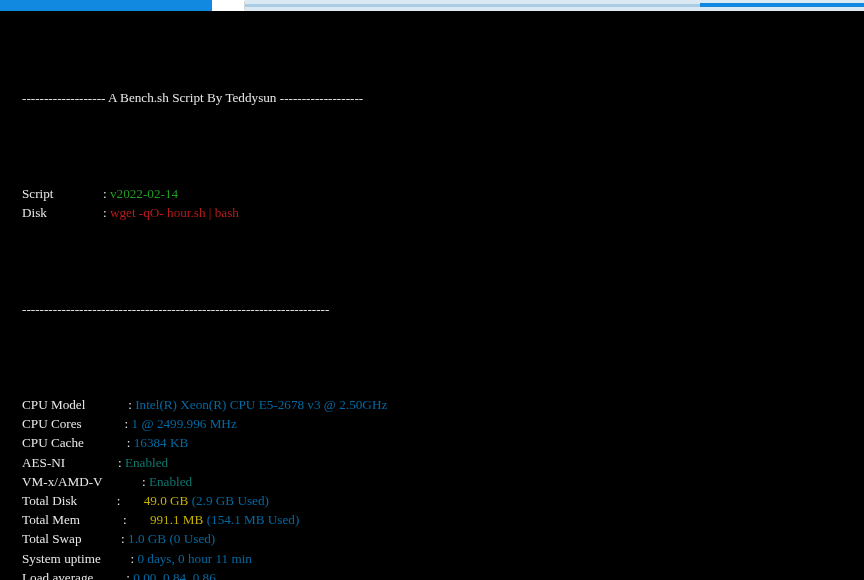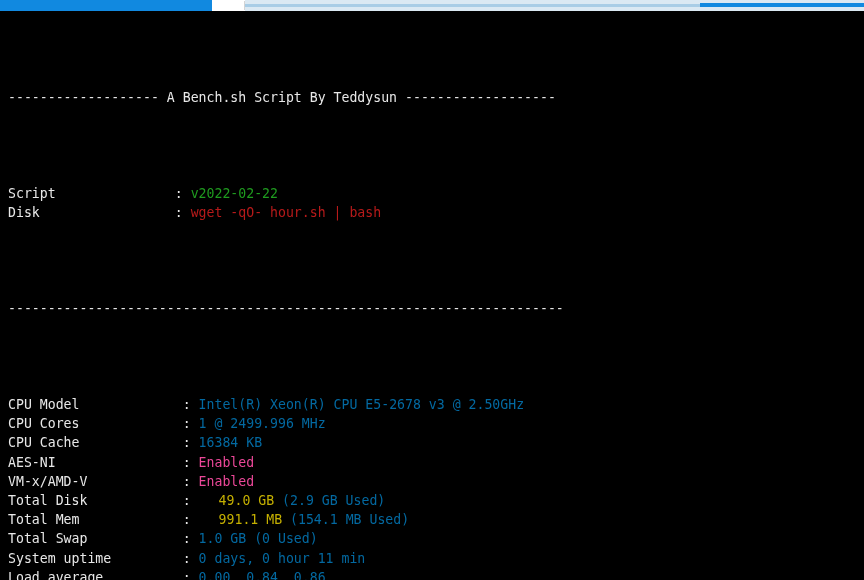--- a/index.html
+++ b/index.html
@@ -68,30 +68,31 @@
     height: 569px;
     background: #000000;
     font-size: 13.2px;
     line-height: 19.2px;
     letter-spacing: 0px;
     color: #e5e5e5;
     white-space: pre;
   }
   .row {
     height: 19.2px;
-    padding-left: 8px;
+    padding-left: 22px;
     white-space: pre;
+    font-family: Liberation Serif, serif;
   }
   .sep {
     color: #e5e5e5;
   }
   .lbl  { color: #e8e8e8; }
   .cyan { color: #0369a1; }
   .grn  { color: #1f9b1f; }
-  .grn2 { color: #ec4899; }
+  .grn2 { color: #0f766e; }
   .red  { color: #b81a1a; }
   .ylw  { color: #c5b000; margin-left: 20px; }
   .hdr  { color: #e8e8e8; }
 </style>
 </head>
 <body>
 
 <div id="topbar">
   <div class="seg-blue"></div>
   <div class="seg-track"></div>
@@ -99,21 +100,21 @@
   <div class="seg-blue-right"></div>
   <div class="seg-white"></div>
 </div>
 
 <div id="terminal">
 
   
   <div class="row"><span class="sep">-------------------</span><span class="hdr"> <span>A Bench.sh Script By Teddysun</span> </span><span class="sep">-------------------</span></div>
 
   
-  <div id="header-rows"><div class="row"><span class="lbl">Script               </span><span class="lbl">:</span><span> </span><span class="grn">v2022-02-22</span></div><div class="row"><span class="lbl">Disk                 </span><span class="lbl">:</span><span> </span><span class="red">wget -qO- hour.sh | bash</span></div></div>
+  <div id="header-rows"><div class="row"><span class="lbl">Script               </span><span class="lbl">:</span><span> </span><span class="grn">v2022-02-14</span></div><div class="row"><span class="lbl">Disk                 </span><span class="lbl">:</span><span> </span><span class="red">wget -qO- hour.sh | bash</span></div></div>
 
   
   <div class="row sep">----------------------------------------------------------------------</div>
 
   
   <div id="system-rows"><div class="row"><span class="lbl">CPU Model             </span><span class="lbl">:</span><span> </span><span class="cyan">Intel(R) Xeon(R) CPU E5-2678 v3 @ 2.50GHz</span></div><div class="row"><span class="lbl">CPU Cores             </span><span class="lbl">:</span><span> </span><span class="cyan">1 @ 2499.996 MHz</span></div><div class="row"><span class="lbl">CPU Cache             </span><span class="lbl">:</span><span> </span><span class="cyan">16384 KB</span></div><div class="row"><span class="lbl">AES-NI                </span><span class="lbl">:</span><span> </span><span class="grn2">Enabled</span></div><div class="row"><span class="lbl">VM-x/AMD-V            </span><span class="lbl">:</span><span> </span><span class="grn2">Enabled</span></div><div class="row"><span class="lbl">Total Disk            </span><span class="lbl">:</span><span> </span><span class="ylw">49.0 GB</span><span class="cyan"> (2.9 GB Used)</span></div><div class="row"><span class="lbl">Total Mem             </span><span class="lbl">:</span><span> </span><span class="ylw">991.1 MB</span><span class="cyan"> (154.1 MB Used)</span></div><div class="row"><span class="lbl">Total Swap            </span><span class="lbl">:</span><span> </span><span class="cyan">1.0 GB (0 Used)</span></div><div class="row"><span class="lbl">System uptime         </span><span class="lbl">:</span><span> </span><span class="cyan">0 days, 0 hour 11 min</span></div><div class="row"><span class="lbl">Load average          </span><span class="lbl">:</span><span> </span><span class="cyan">0.00, 0.84, 0.86</span></div></div>
 
   
   
 

